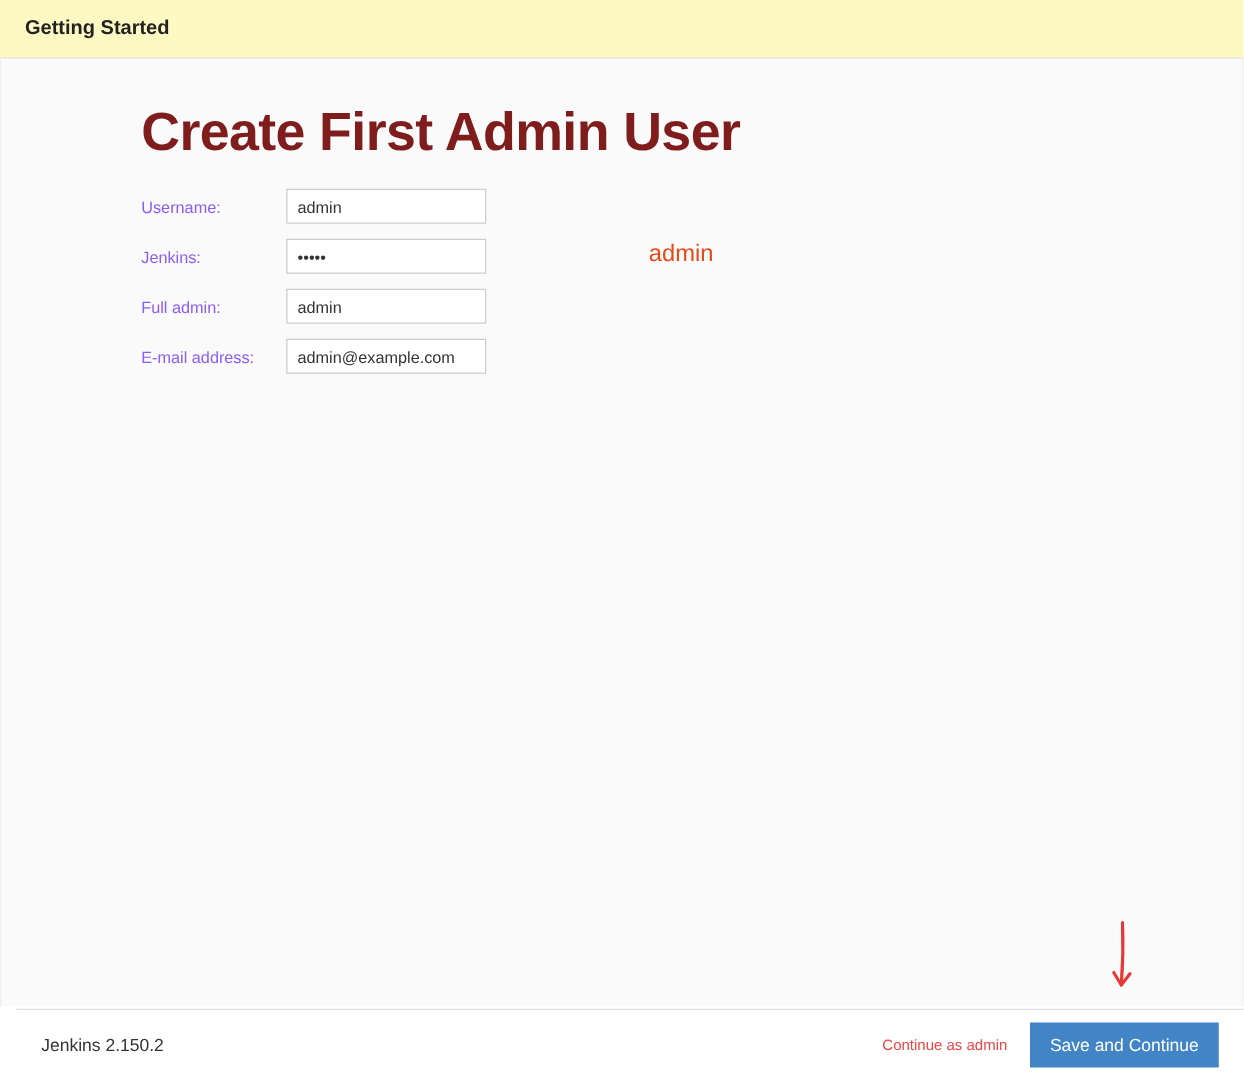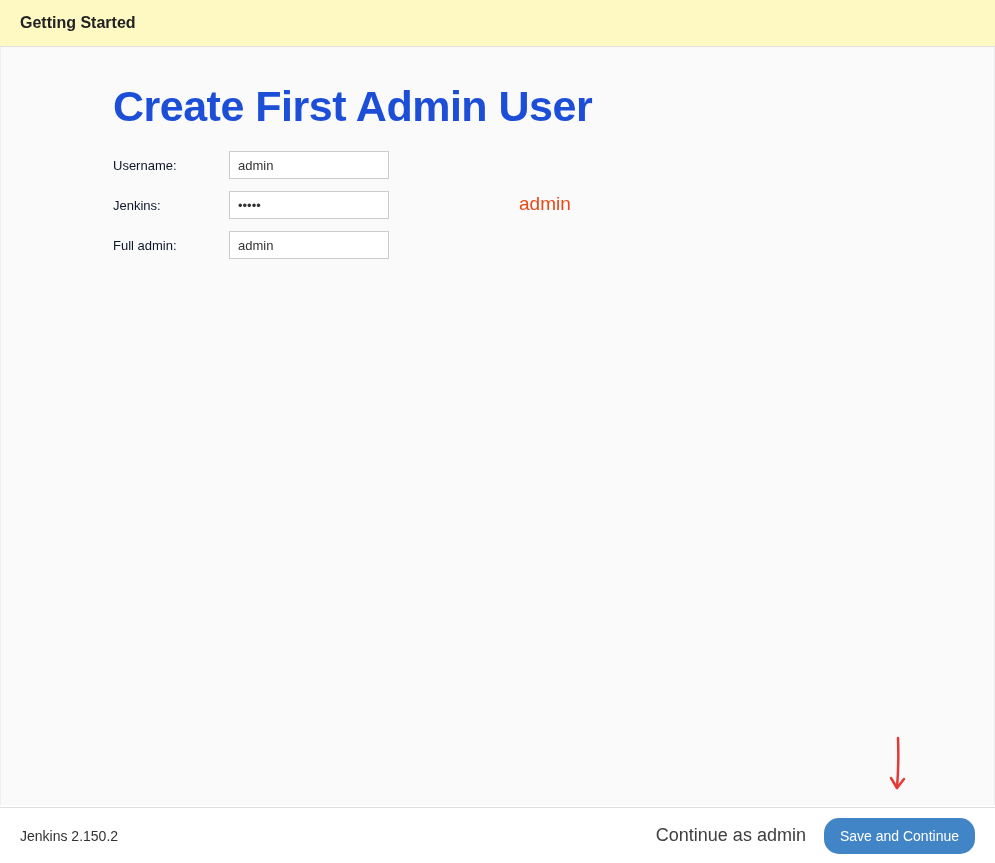--- a/index.html
+++ b/index.html
@@ -28,37 +28,37 @@
     .content-area {
       background: #fafafa;
       height: calc(100% - 49px - 56px);
       padding: 0;
       border-left: 1px solid #eee;
       border-right: 1px solid #eee;
     }
     .main-heading {
       font-size: 43px;
       font-weight: 600;
-      color: #1d4ed8;
+      color: #7f1d1d;
       padding: 35px 0 20px 112px;
       letter-spacing: -0.5px;
     }
     .form-table {
       margin-left: 112px;
     }
     .form-row {
       display: flex;
       align-items: center;
       margin-bottom: 12px;
       position: relative;
     }
     .form-label {
       width: 116px;
       font-size: 13px;
-      color: #0f172a;
+      color: #8b5cf6;
       flex-shrink: 0;
     }
     .form-input {
       width: 160px;
       height: 28px;
       border: 1px solid #ccc;
       padding: 4px 8px;
       font-size: 13px;
       color: #333;
       background: #fff;
@@ -68,53 +68,53 @@
       position: absolute;
       left: 406px;
       top: 2px;
       font-size: 19px;
       color: #e64a19;
       font-weight: 400;
     }
     .footer {
       position: absolute;
       bottom: 0;
-      left: 0;
+      left: 13px;
       right: 0;
       height: 56px;
       border-top: 1px solid #e0e0e0;
       display: flex;
       align-items: center;
       justify-content: space-between;
       padding: 18px 20px;
       background: #fff;
     }
     .version-text {
       font-size: 14px;
       color: #333;
     }
     .footer-actions {
       display: flex;
       align-items: center;
       gap: 18px;
     }
     .link-button {
-      color: #404040;
-      font-size: 18px;
+      color: #ef4444;
+      font-size: 12px;
       text-decoration: none;
       cursor: pointer;
       background: none;
       border: none;
       font-family: inherit;
     }
     .primary-button {
       background: #4185c7;
       color: #fff;
       border: none;
-      border-radius: 15px;
+      border-radius: 0;
       padding: 10px 16px;
       font-size: 14px;
       cursor: pointer;
       font-family: inherit;
     }
     .arrow-annotation {
       position: absolute;
       right: 82px;
       bottom: 60px;
       pointer-events: none;
@@ -142,20 +142,24 @@
       <input type="password" class="form-input" value="•••••" style="">
       <span class="annotation">admin</span>
     </div>
 
 
     <div class="form-row">
       <label class="form-label">Full admin:</label>
       <input type="text" class="form-input" value="admin" style="">
     </div>
 
+    <div class="form-row">
+      <label class="form-label">E-mail address:</label>
+      <input type="text" class="form-input" value="admin@example.com" style="">
+    </div>
 
   </div>
 </div>
 
 <div class="footer">
   <div class="version-text">Jenkins 2.150.2</div>
   <div class="footer-actions">
     <button class="link-button">Continue as admin</button>
     <button class="primary-button">Save and Continue</button>
   </div>

